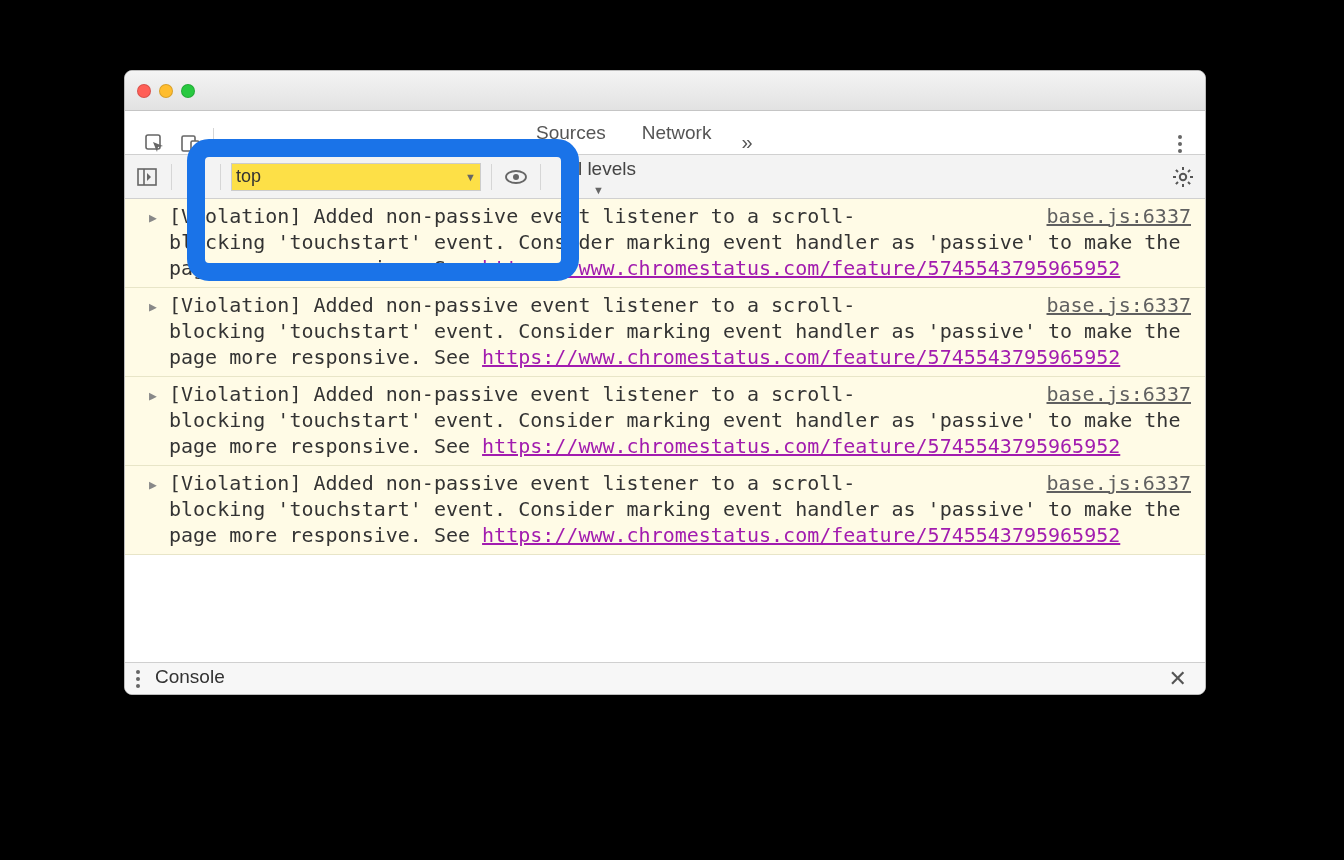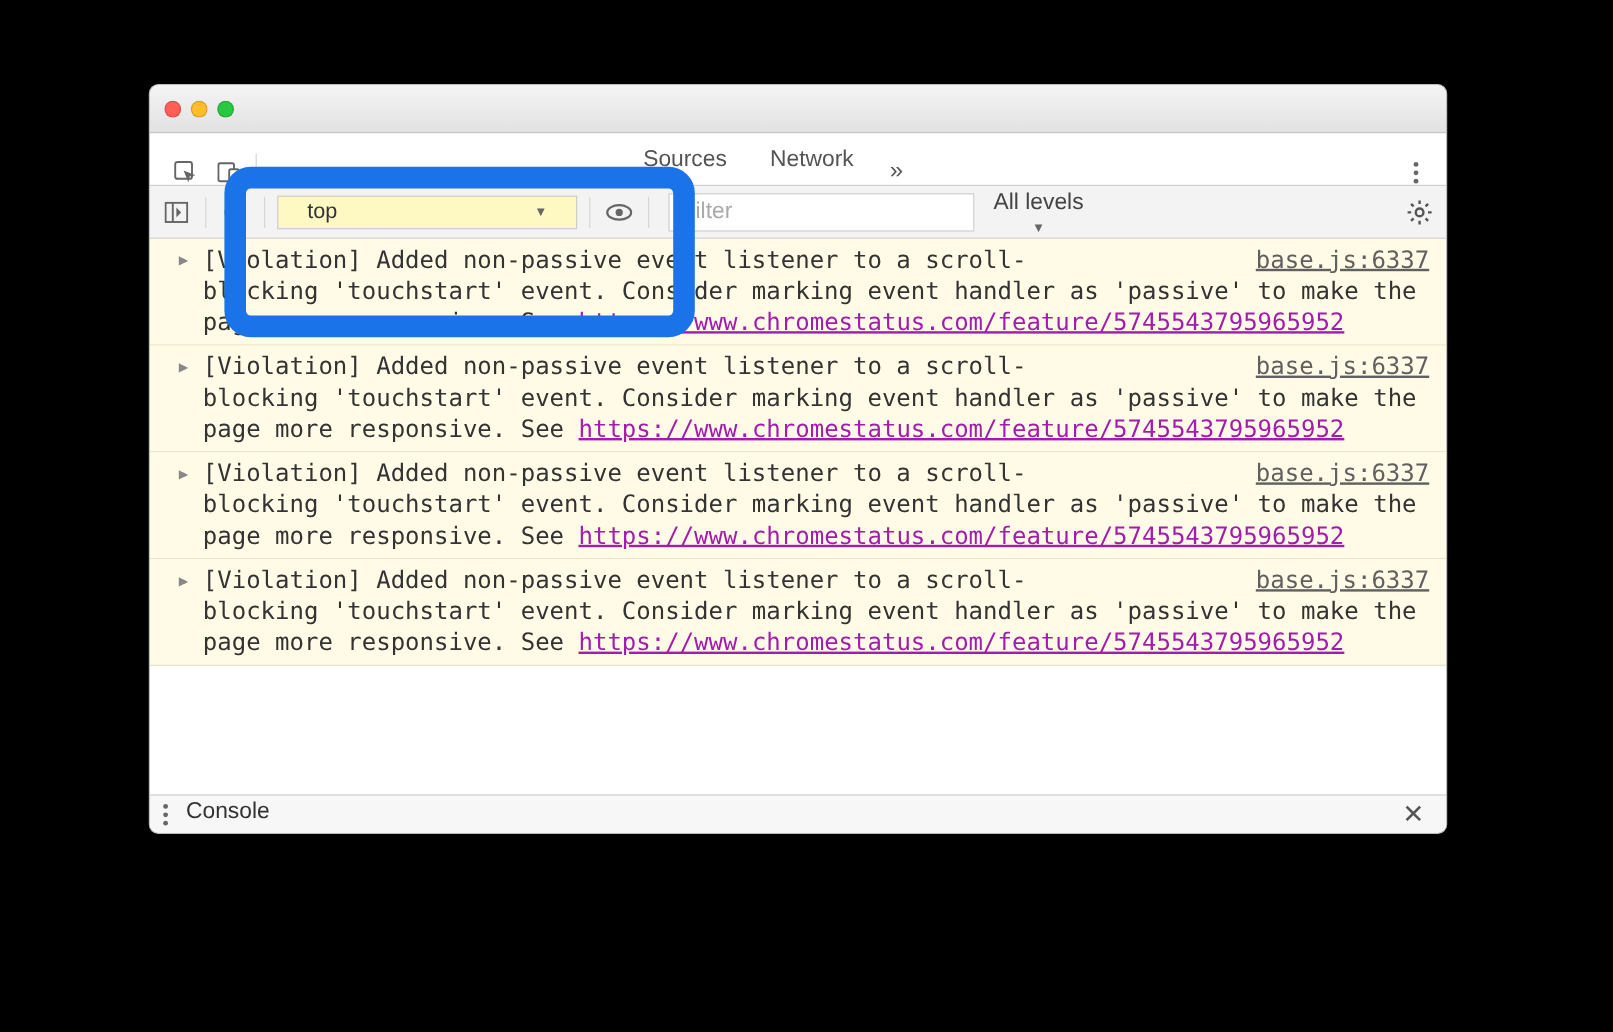--- a/index.html
+++ b/index.html
@@ -66,22 +66,22 @@
     background: #f3f3f3;
     display: flex;
     align-items: center;
     padding: 0 8px;
     gap: 6px;
     position: relative;
   }
   .ctoolbar .btn { width:28px; height:28px; display:flex; align-items:center; justify-content:center; color:#666;}
   .divider { width:1px; height:26px; background:#d6d6d6; margin:0 4px;}
   .ctx-dropdown {
-    width:250px; height:28px; background:#fef9c3; border:1px solid #ccc;
-    display:flex; align-items:center; padding:0 24px; font-size:18px; color:#333;
+    width:250px; height:28px; background:#fde047; border:1px solid #ccc;
+    display:flex; align-items:center; padding:0 4px; font-size:18px; color:#333;
     justify-content:space-between;
     text-align:right;
   }
   .tri { font-size:11px; color:#666;}
   .filterbox {
     width:255px; height:32px; background:#fff; border:1px solid #ccc;
     font-size:19px; color:#aaa; padding:0 10px; display:flex; align-items:center;
     margin-left:6px;
   }
   .levels { font-size:19px; color:#444; margin-left:10px; display:flex; align-items:center; gap:4px;flex-direction:column;}
@@ -203,23 +203,20 @@
       <span class="tri">▼</span>
     </div>
     <div class="divider"></div>
     <div class="btn">
       <svg width="22" height="16" viewBox="0 0 22 16">
           <ellipse cx="11" cy="8" rx="10" ry="6" fill="none" stroke="#666" stroke-width="1.8"></ellipse>
           <circle cx="11" cy="8" r="3" fill="#666"></circle>
         </svg>
     </div>
     <div class="divider"></div>
-    <div class="filterbox">
-      <span>Filter</span>
-    </div>
     <div class="levels">
       <span>All levels</span>
       <span class="tri">▼</span>
     </div>
     <div class="spacer"></div>
     <div class="btn gear">
       <svg width="22" height="22" viewBox="0 0 22 22">
           <circle cx="11" cy="11" r="3.2" fill="none" stroke="#555" stroke-width="2"></circle>
           <g stroke="#555" stroke-width="2">
             <line x1="11" y1="1" x2="11" y2="4"></line>

